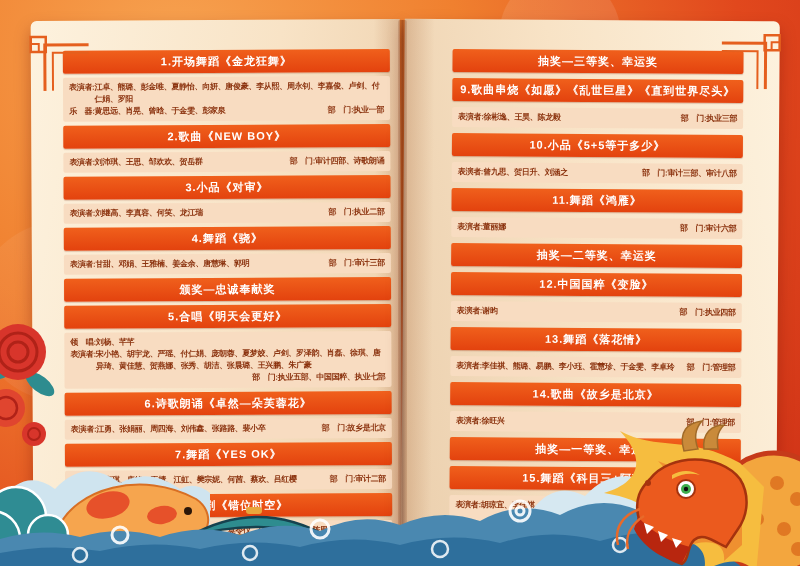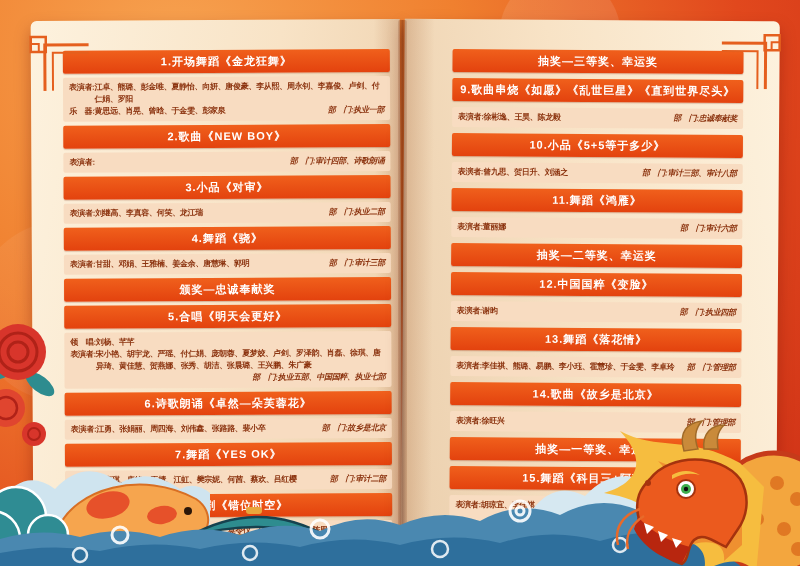--- a/index.html
+++ b/index.html
@@ -45,21 +45,21 @@
     padding:4px 2px;border-radius:2px;letter-spacing:1px;
     box-shadow:0 1px 1px rgba(120,30,0,.25);
   }
   .detail{
     background:#f8dcc1;border-radius:2px;padding:4px 6px;
     color:#8c3410;font-size:8px;font-weight:bold;line-height:12px;letter-spacing:-0.3px;
   }
   .drow{display:flex;align-items:flex-start;}
   .lbl{white-space:nowrap;}
   .txt{flex:1;}
-  .rgt{margin-left:auto;white-space:nowrap;padding-left:6px;font-style:italic;}
+  .rgt{margin-left:auto;white-space:nowrap;padding-left:6px;}
   .deco{position:absolute;left:0;bottom:0;z-index:5;pointer-events:none;}
   .flowers{position:absolute;left:-6px;top:318px;z-index:4;pointer-events:none;}
 </style>
 </head>
 <body>
 
 <div class="book">
   <div class="page page--left">
     <svg class="corner corner--left" width="64" height="56" viewBox="0 0 64 56">
       <path d="M64 10 H20 V56" fill="none" stroke="#e55f1e" stroke-width="3"></path>
@@ -77,20 +77,21 @@
           <div class="drow">
             <span class="lbl">乐　器:</span>
             <span class="txt">黄思远、肖晃、曾晗、于金雯、彭家泉</span>
             <span class="rgt">部　门:执业一部</span>
           </div>
         </div>
         <div class="banner">2.歌曲《NEW BOY》</div>
         <div class="detail">
           <div class="drow">
             <span class="lbl">表演者:</span>
+            <span class="txt">刘沛琪、王思、邹欢欢、贺岳群</span>
             <span class="rgt">部　门:审计四部、诗歌朗诵</span>
           </div>
         </div>
         <div class="banner">3.小品《对审》</div>
         <div class="detail">
           <div class="drow">
             <span class="lbl">表演者:</span>
             <span class="txt">刘继高、李真容、何笑、龙江瑞</span>
             <span class="rgt">部　门:执业二部</span>
           </div>
@@ -153,21 +154,21 @@
       <rect x="6" y="2" width="15" height="15" fill="none" stroke="#e55f1e" stroke-width="2.5"></rect>
       <path d="M6 9 h8 v8" fill="none" stroke="#e55f1e" stroke-width="2"></path>
     </svg>
     <div class="page-items">
         <div class="banner">抽奖—三等奖、幸运奖</div>
         <div class="banner">9.歌曲串烧《如愿》《乱世巨星》《直到世界尽头》</div>
         <div class="detail">
           <div class="drow">
             <span class="lbl">表演者:</span>
             <span class="txt">徐彬逸、王昊、陈龙毅</span>
-            <span class="rgt">部　门:忠诚奉献奖</span>
+            <span class="rgt">部　门:执业三部</span>
           </div>
         </div>
         <div class="banner">10.小品《5+5等于多少》</div>
         <div class="detail">
           <div class="drow">
             <span class="lbl">表演者:</span>
             <span class="txt">曾九思、贺日升、刘涵之</span>
             <span class="rgt">部　门:审计三部、审计八部</span>
           </div>
         </div>

